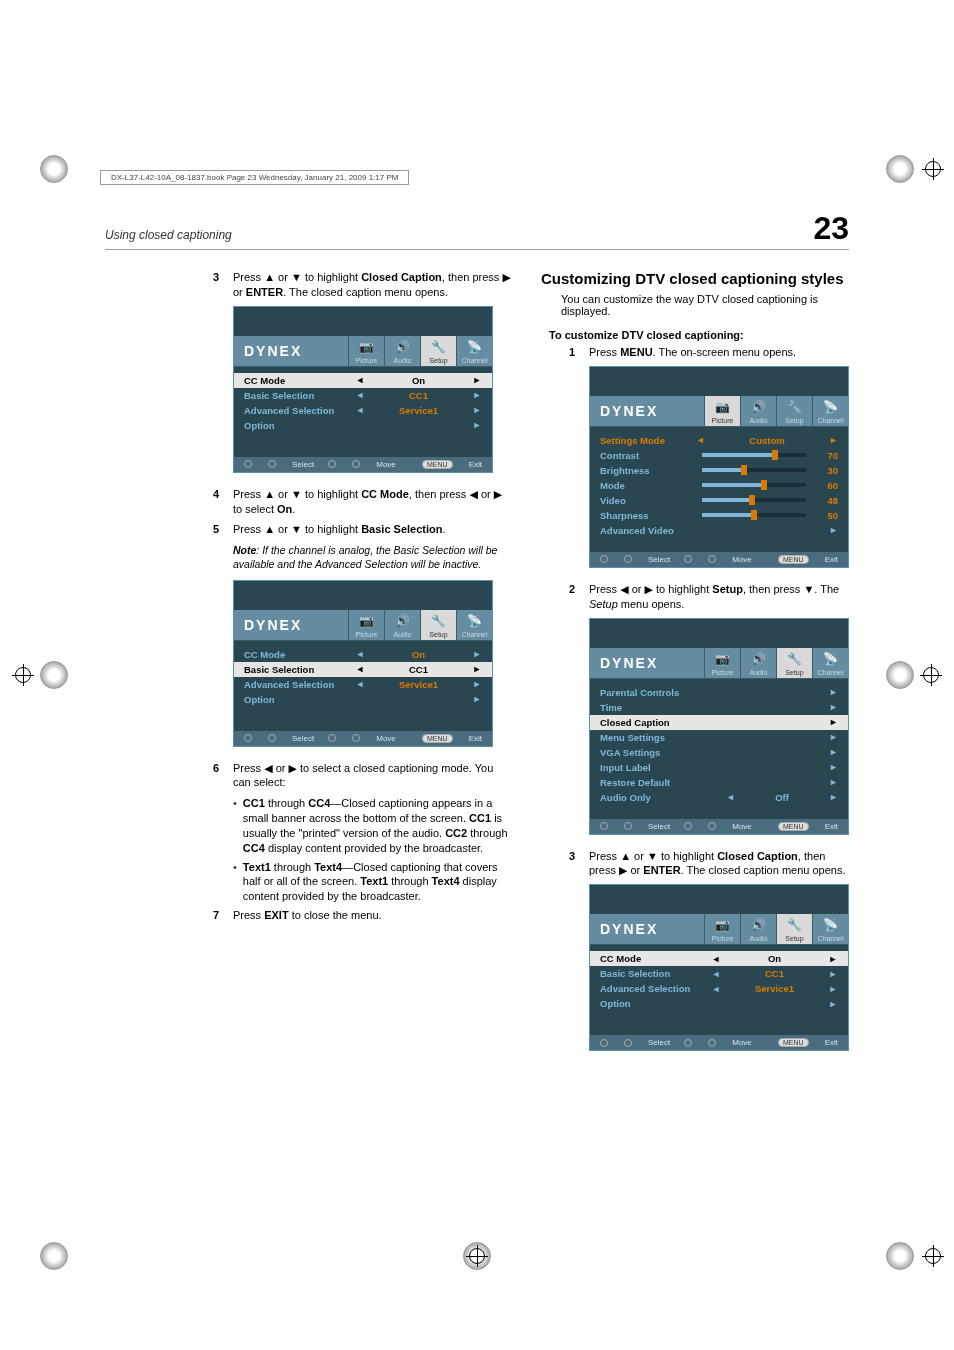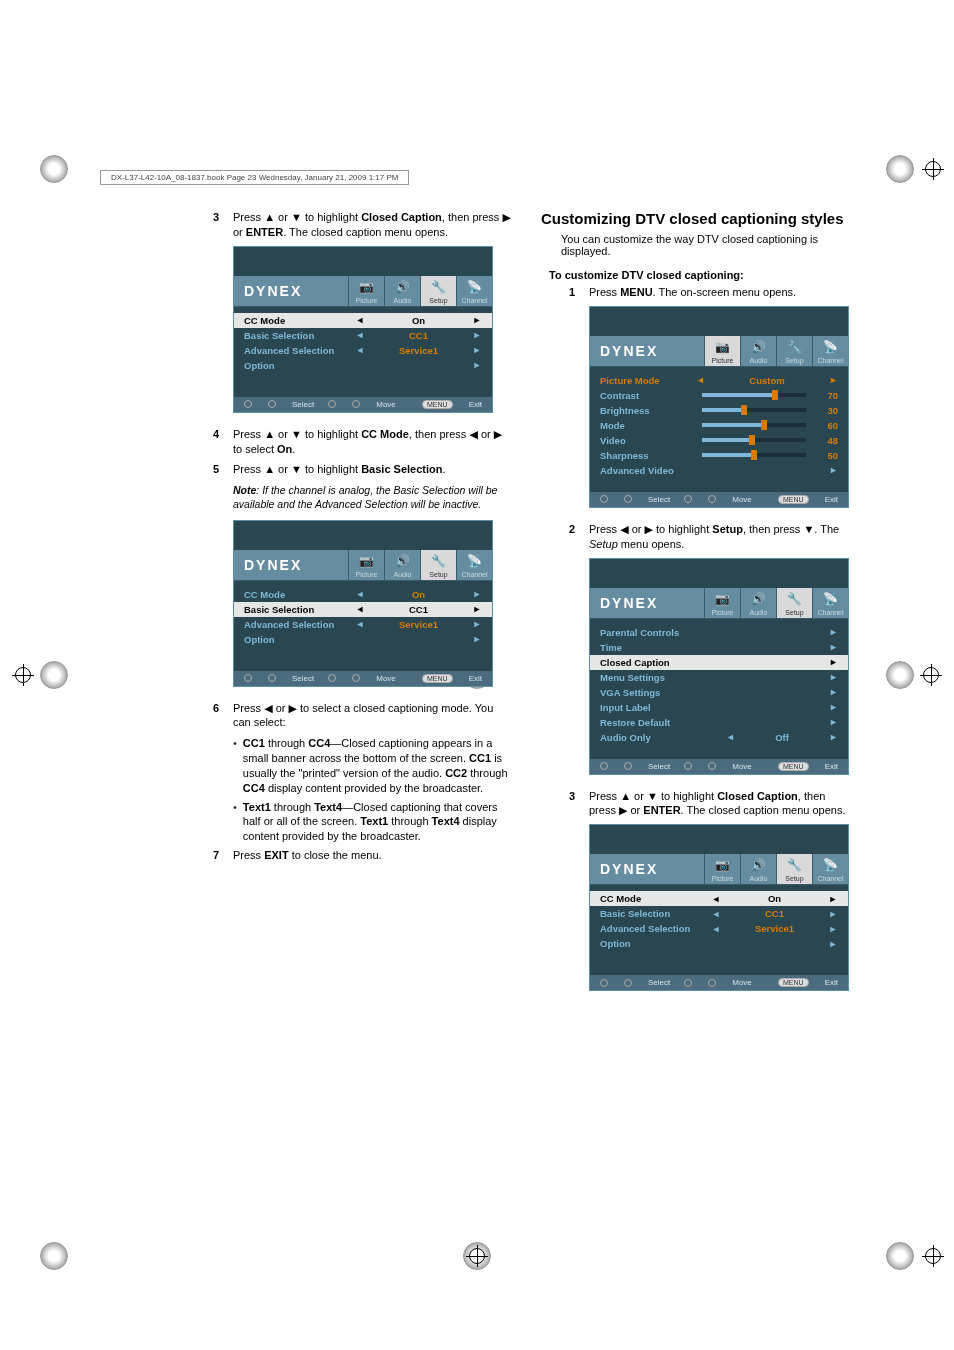--- a/index.html
+++ b/index.html
@@ -300,20 +300,24 @@
       <div class="circ"></div>
     </div>
   <div class="reg-mark reg-bc2">
       <div class="circ"></div>
     </div>
 </div>
 
 <div class="page-header-info">DX-L37-L42-10A_08-1837.book  Page 23  Wednesday, January 21, 2009  1:17 PM</div>
 
 <div class="page-content">
+  <div class="page-top">
+    <span class="breadcrumb">Using closed captioning</span>
+    <span class="page-number">23</span>
+  </div>
 
   <div class="columns">
 
     <div class="col-left">
 
       <div class="step">
         <span class="step-num">3</span>
         <span class="step-text">
           <span>Press ▲ or ▼ to highlight </span><b>Closed Caption</b><span>, then press ▶ or </span><b>ENTER</b><span>. The closed caption menu opens.</span>
         </span>
@@ -527,21 +531,21 @@
                   <span>Setup</span>
                 </div>
             <div class="osd-tab">
                   <div class="osd-tab-icon">📡</div>
                   <span>Channel</span>
                 </div>
           </div>
         </div>
         <div class="osd-body" id="osd-body-pic">
               <div class="osd-row highlight-orange">
-                <span class="osd-label" style="flex: 0 0 90px;">Picture Mode</span>
+                <span class="osd-label" style="flex: 0 0 90px;">Settings Mode</span>
                 <span class="tri" style="color: rgb(217, 123, 0);">◄</span>
                 <span class="osd-value" style="color: rgb(217, 123, 0);">Custom</span>
                 <span class="tri" style="color: rgb(217, 123, 0);">►</span>
               </div>
               <div class="osd-row">
                 <span class="osd-label" style="flex: 0 0 90px;">Contrast</span>
                 <div class="osd-slider">
                   <div class="osd-slider-fill" style="width: 70%;"></div>
                   <div class="osd-slider-handle" style="left: 70%;"></div>
                 </div>

